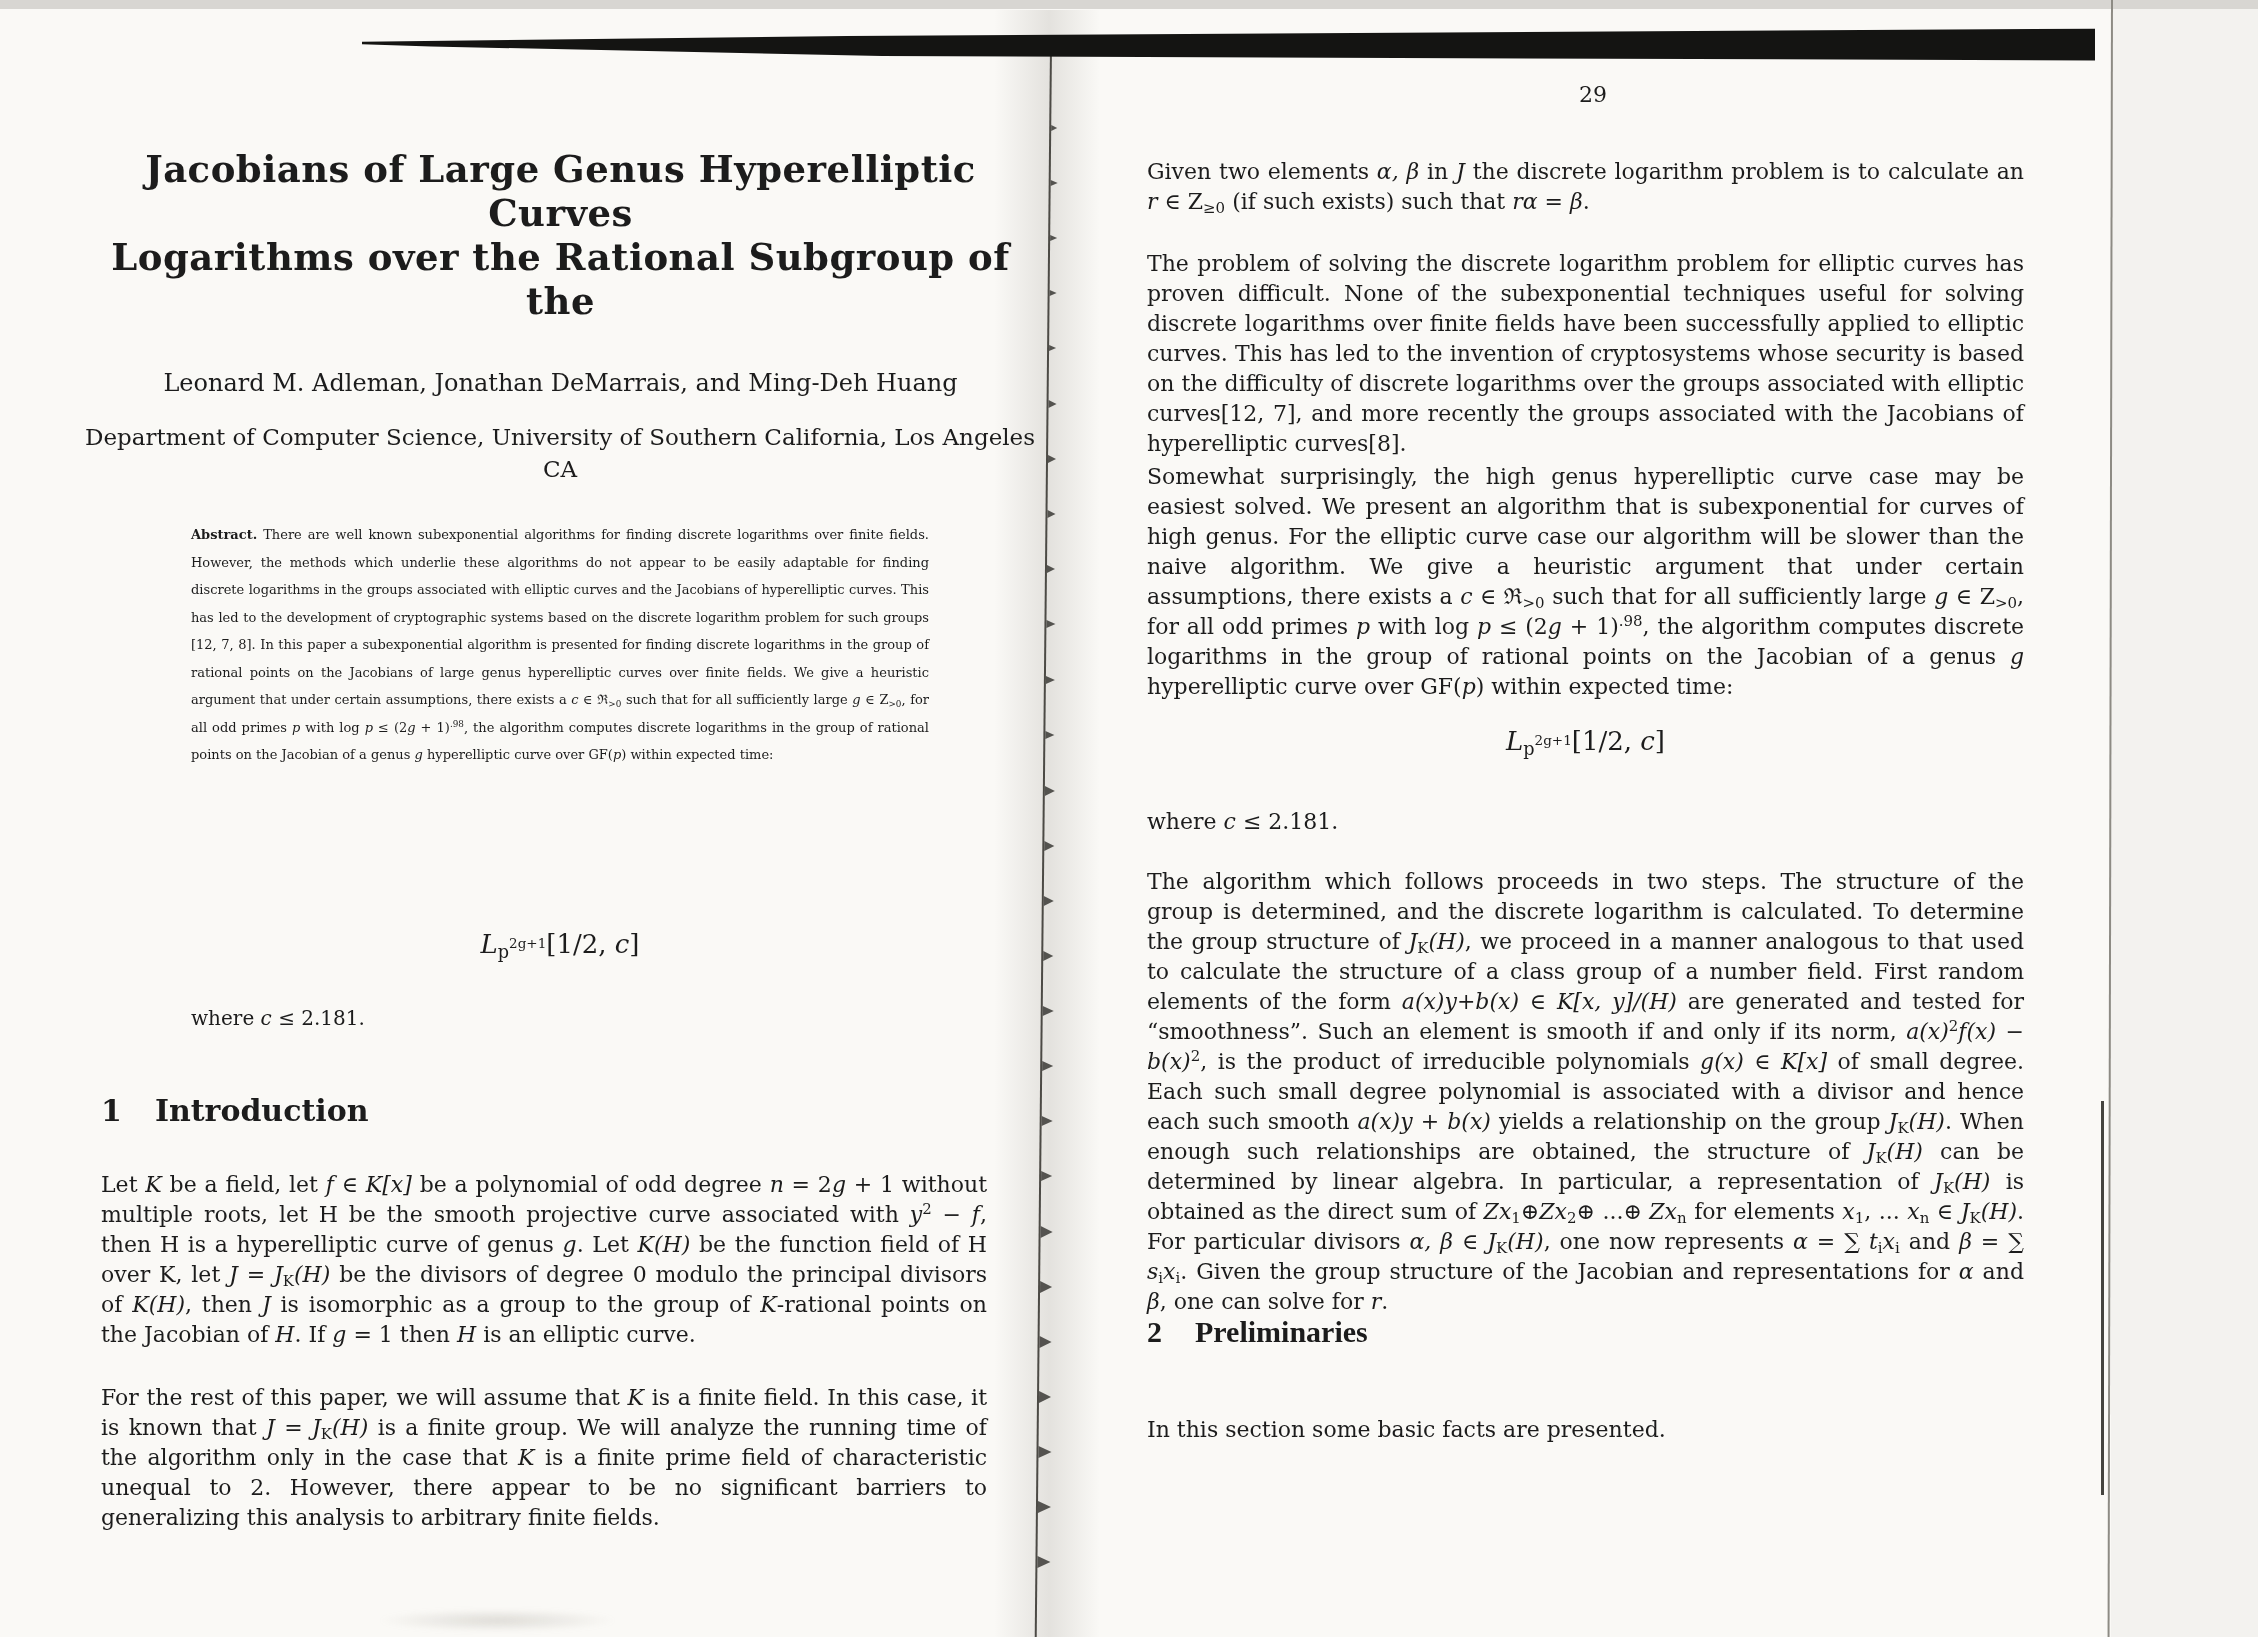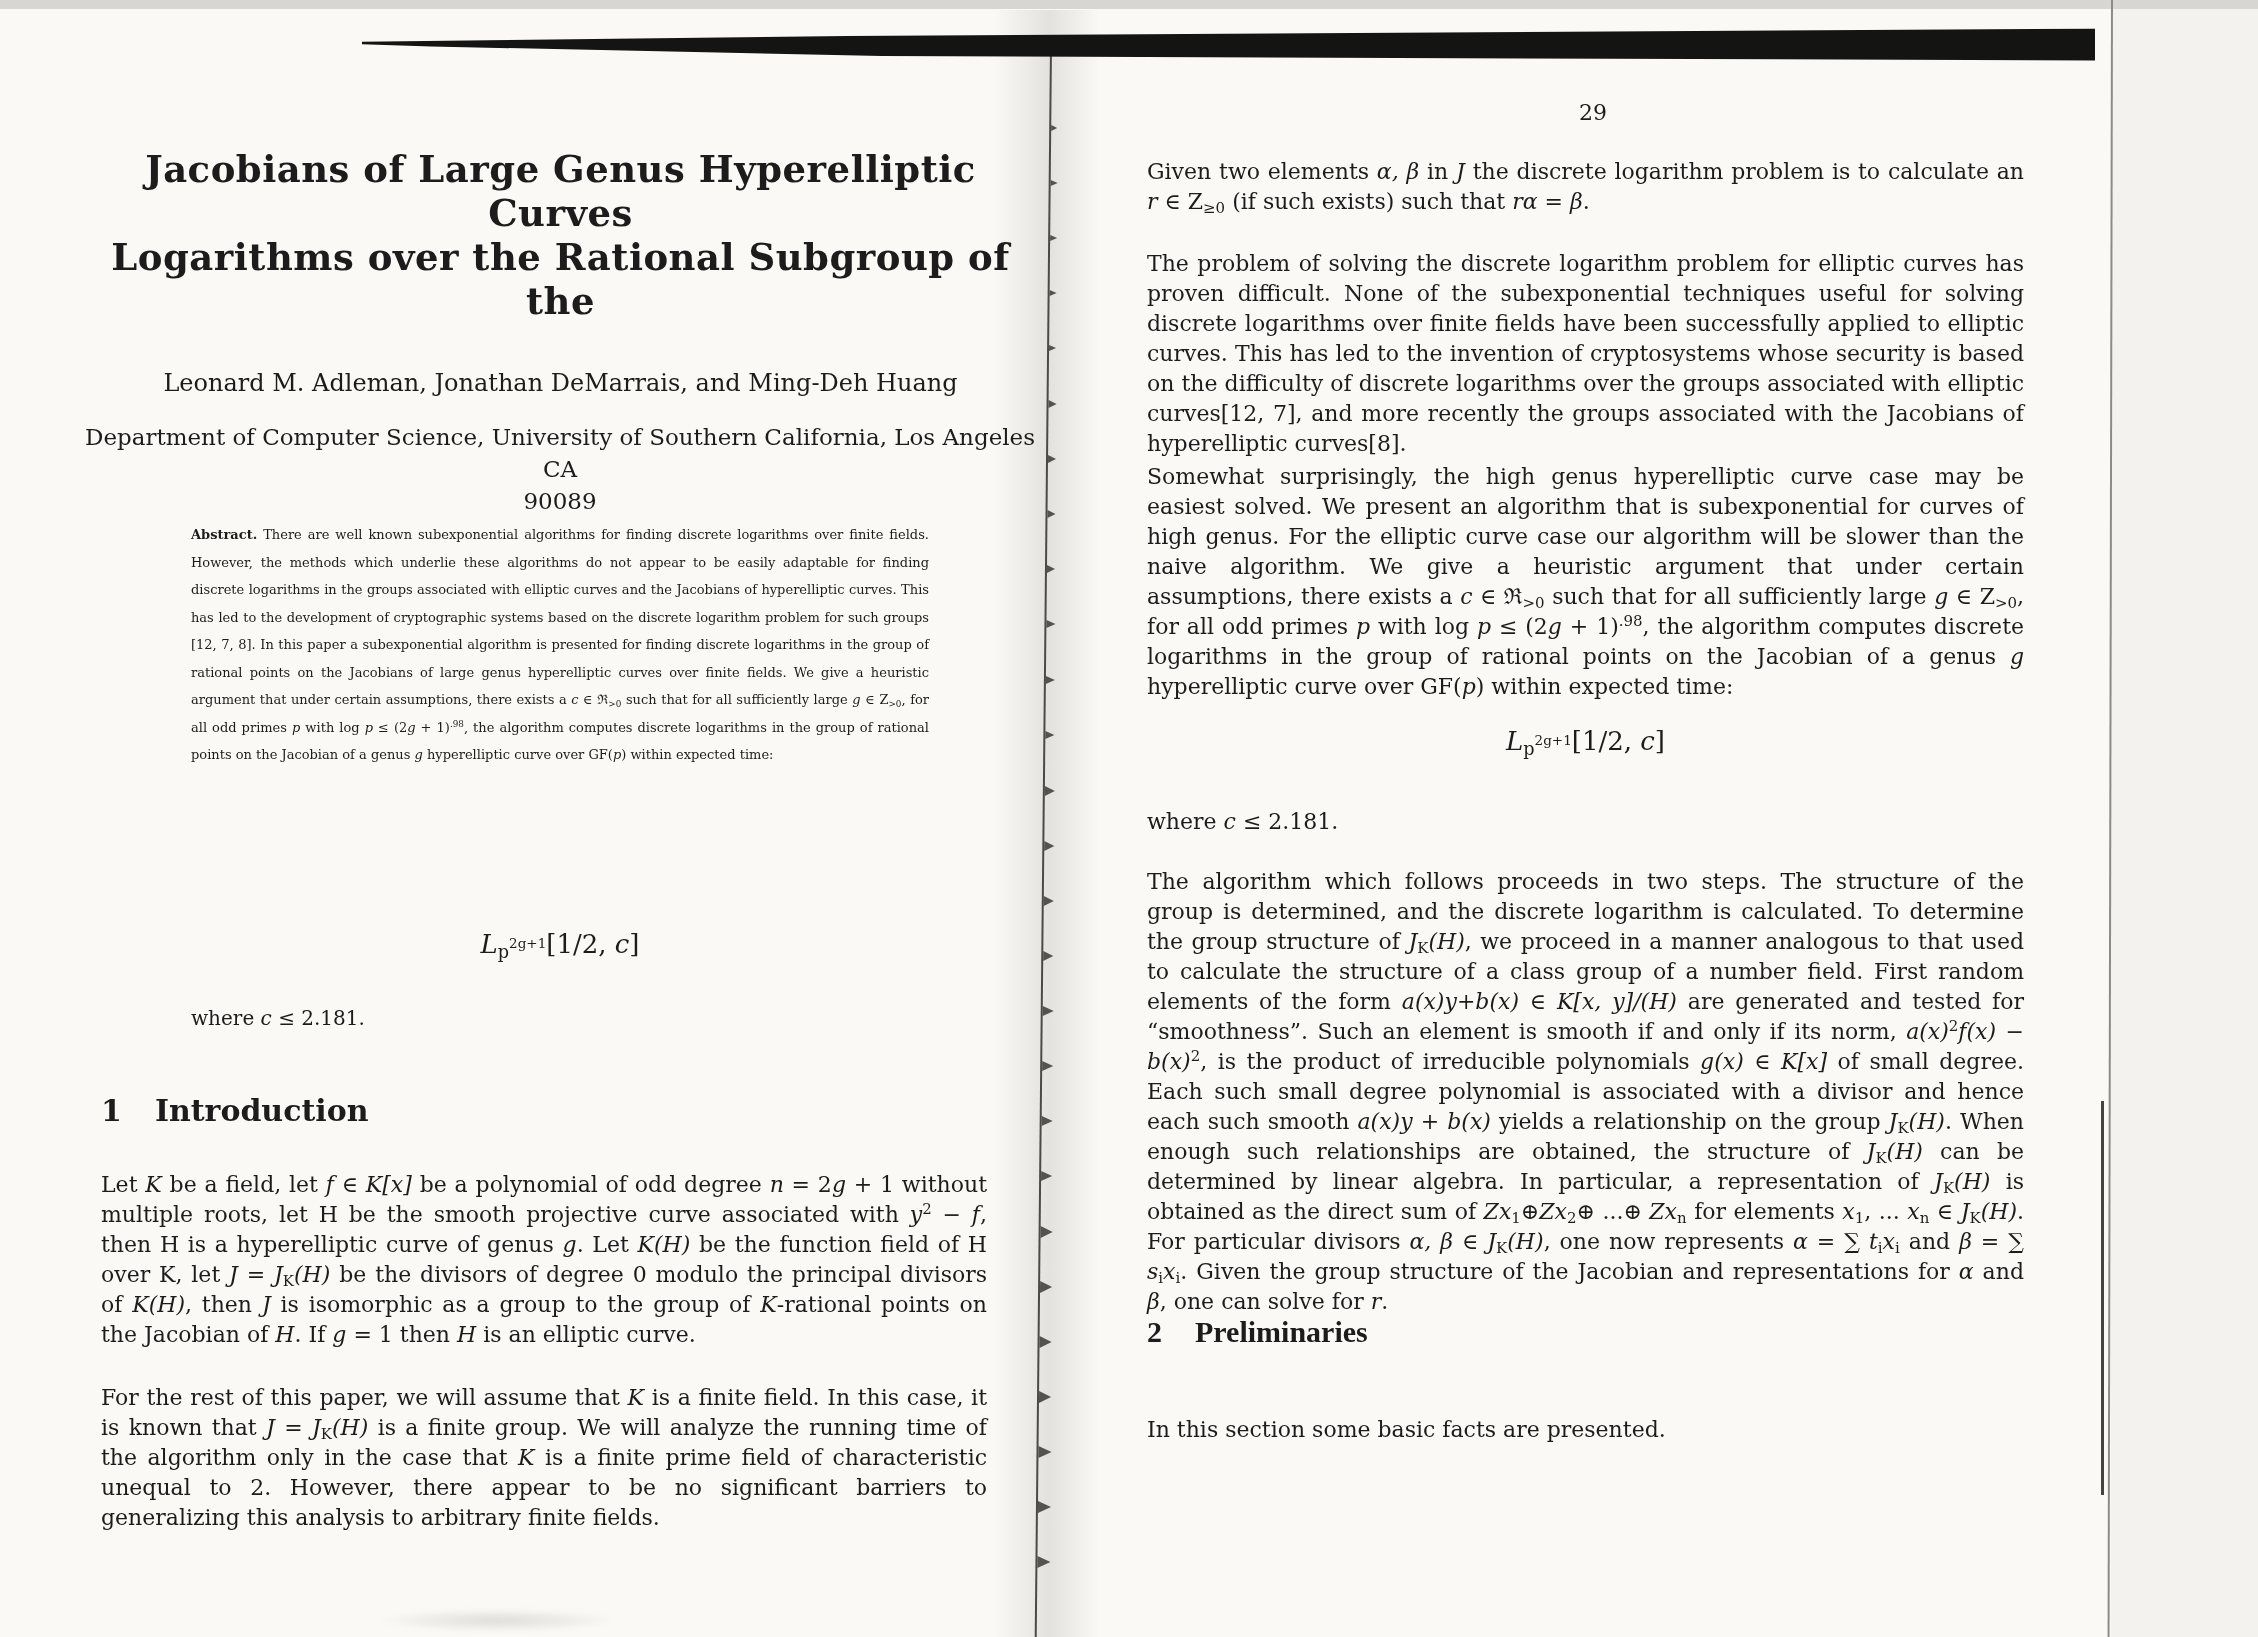--- a/index.html
+++ b/index.html
@@ -107,40 +107,39 @@
 
 <div class="abs" style="left:97px;top:147px;width:927px;">
   <div class="title-line">Jacobians of Large Genus Hyperelliptic Curves</div>
   <div class="title-line">Logarithms over the Rational Subgroup of the</div>
 </div>
 
 <div class="abs authors" style="left:97px;top:369px;width:927px;">Leonard M. Adleman, Jonathan DeMarrais, and Ming-Deh Huang</div>
 
 <div class="abs affil" style="left:77px;top:421px;width:966px;">
   <div>Department of Computer Science, University of Southern California, Los Angeles CA</div>
-  <div>90089</div>
 </div>
 
 <div class="abs abstract-text" style="left:191px;top:521px;width:738px;">
   <span class="abstract-label">Abstract.</span><span><span> There are well known subexponential algorithms for finding discrete logarithms over finite fields. However, the methods which underlie these algorithms do not appear to be easily adaptable for finding discrete logarithms in the groups associated with elliptic curves and the Jacobians of hyperelliptic curves. This has led to the development of cryptographic systems based on the discrete logarithm problem for such groups [12, 7, 8]. In this paper a subexponential algorithm is presented for finding discrete logarithms in the group of rational points on the Jacobians of large genus hyperelliptic curves over finite fields. We give a heuristic argument that under certain assumptions, there exists a </span><span class="mi">c</span><span> ∈ ℜ</span><span class="msub">&gt;0</span><span> such that for all sufficiently large </span><span class="mi">g</span><span> ∈ Z</span><span class="msub">&gt;0</span><span>, for all odd primes </span><span class="mi">p</span><span> with log </span><span class="mi">p</span><span> ≤ (2</span><span class="mi">g</span><span> + 1)</span><span class="msup">.98</span><span>, the algorithm computes discrete logarithms in the group of rational points on the Jacobian of a genus </span><span class="mi">g</span><span> hyperelliptic curve over GF(</span><span class="mi">p</span><span>) within expected time:</span></span>
 </div>
 
 <div class="abs formula-line" style="left:191px;top:929px;width:738px;"><span class="mi">L</span><span class="msub">p</span><span class="msubsup">2g+1</span><span>[1/2, </span><span class="mi">c</span><span>]</span></div>
 
 <div class="abs where-line" style="left:191px;top:1006px;width:738px;font-size:20px;"><span>where </span><span class="mi">c</span><span> ≤ 2.181.</span></div>
 
 <div class="abs section-heading" style="left:101px;top:1074px;width:883px;margin-top:19px;">
   <span class="section-num">1</span><span>Introduction</span>
 </div>
 
 <div class="abs body-text" style="left:101px;top:1170px;width:886px;"><span>Let </span><span class="mi">K</span><span> be a field, let </span><span class="mi">f ∈ K[x]</span><span> be a polynomial of odd degree </span><span class="mi">n</span><span> = 2</span><span class="mi">g</span><span> + 1 without multiple roots, let H be the smooth projective curve associated with </span><span class="mi">y</span><span class="msup">2</span><span> − </span><span class="mi">f</span><span>, then H is a hyperelliptic curve of genus </span><span class="mi">g</span><span>. Let </span><span class="mi">K(H)</span><span> be the function field of H over K, let </span><span class="mi">J</span><span> = </span><span class="mi">J</span><span class="msub">K</span><span class="mi">(H)</span><span> be the divisors of degree 0 modulo the principal divisors of </span><span class="mi">K(H)</span><span>, then </span><span class="mi">J</span><span> is isomorphic as a group to the group of </span><span class="mi">K</span><span>-rational points on the Jacobian of </span><span class="mi">H</span><span>. If </span><span class="mi">g</span><span> = 1 then </span><span class="mi">H</span><span> is an elliptic curve.</span></div>
 
 <div class="abs body-text" style="left:101px;top:1383px;width:886px;"><span>For the rest of this paper, we will assume that </span><span class="mi">K</span><span> is a finite field. In this case, it is known that </span><span class="mi">J</span><span> = </span><span class="mi">J</span><span class="msub">K</span><span class="mi">(H)</span><span> is a finite group. We will analyze the running time of the algorithm only in the case that </span><span class="mi">K</span><span> is a finite prime field of characteristic unequal to 2. However, there appear to be no significant barriers to generalizing this analysis to arbitrary finite fields.</span></div>
 
-<div class="abs page-num" style="left:1564px;top:100px;width:58px;text-align:center;">29</div>
+<div class="abs page-num" style="left:1564px;top:82px;width:58px;text-align:center;">29</div>
 
 <div class="abs body-text" style="left:1147px;top:157px;width:877px;"><span>Given two elements </span><span class="mi">α, β</span><span> in </span><span class="mi">J</span><span> the discrete logarithm problem is to calculate an </span><span class="mi">r</span><span> ∈ Z</span><span class="msub">≥0</span><span> (if such exists) such that </span><span class="mi">rα</span><span> = </span><span class="mi">β</span><span>.</span></div>
 
 <div class="abs body-text" style="left:1147px;top:249px;width:877px;"><span>The problem of solving the discrete logarithm problem for elliptic curves has proven difficult. None of the subexponential techniques useful for solving discrete logarithms over finite fields have been successfully applied to elliptic curves. This has led to the invention of cryptosystems whose security is based on the difficulty of discrete logarithms over the groups associated with elliptic curves[12, 7], and more recently the groups associated with the Jacobians of hyperelliptic curves[8].</span></div>
 
 <div class="abs body-text" style="left:1147px;top:462px;width:877px;"><span>Somewhat surprisingly, the high genus hyperelliptic curve case may be easiest solved. We present an algorithm that is subexponential for curves of high genus. For the elliptic curve case our algorithm will be slower than the naive algorithm. We give a heuristic argument that under certain assumptions, there exists a </span><span class="mi">c</span><span> ∈ ℜ</span><span class="msub">&gt;0</span><span> such that for all sufficiently large </span><span class="mi">g</span><span> ∈ Z</span><span class="msub">&gt;0</span><span>, for all odd primes </span><span class="mi">p</span><span> with log </span><span class="mi">p</span><span> ≤ (2</span><span class="mi">g</span><span> + 1)</span><span class="msup">.98</span><span>, the algorithm computes discrete logarithms in the group of rational points on the Jacobian of a genus </span><span class="mi">g</span><span> hyperelliptic curve over GF(</span><span class="mi">p</span><span>) within expected time:</span></div>
 
 <div class="abs formula-line" style="left:1147px;top:726px;width:877px;"><span class="mi">L</span><span class="msub">p</span><span class="msubsup">2g+1</span><span>[1/2, </span><span class="mi">c</span><span>]</span></div>
 
 <div class="abs where-line" style="left:1147px;top:809px;width:877px;"><span>where </span><span class="mi">c</span><span> ≤ 2.181.</span></div>

